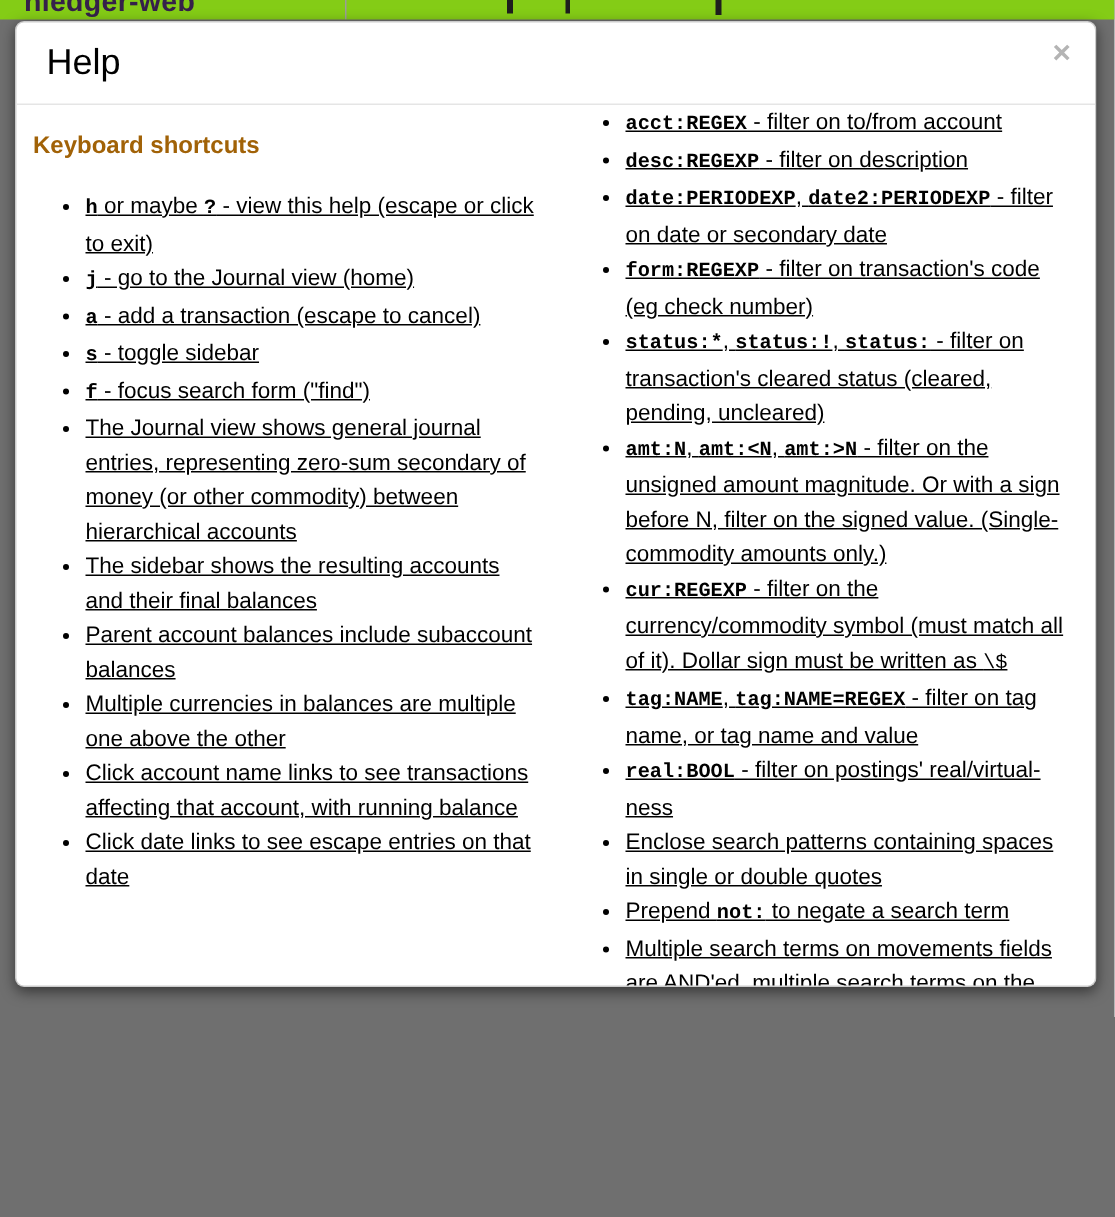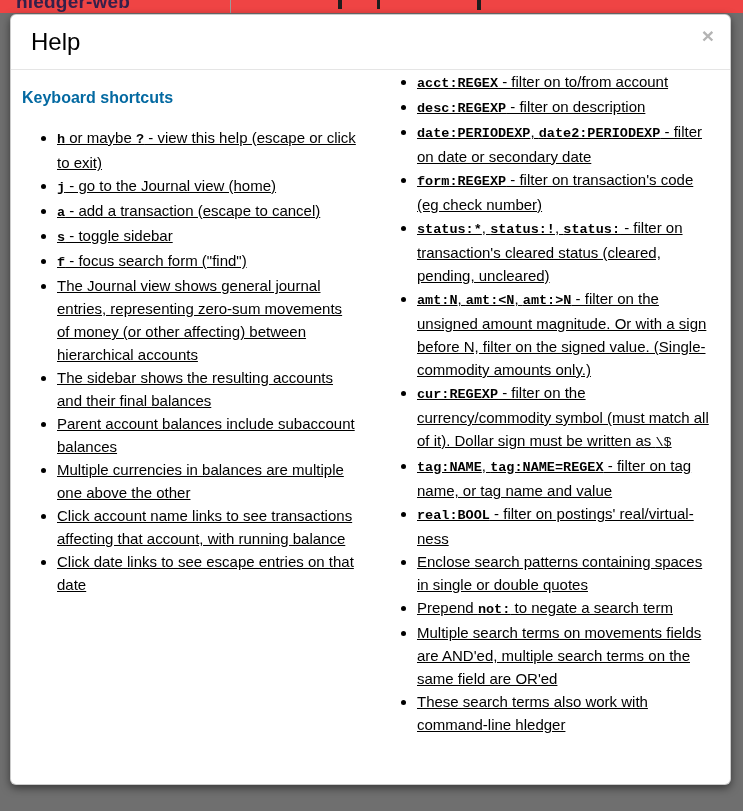--- a/index.html
+++ b/index.html
@@ -8,21 +8,21 @@
     font-family: "Liberation Sans", sans-serif;
     background: #6f6f6f;
     position: relative;
     overflow: hidden;
   }
 
   
   .backdrop-strip {
     position: absolute; left: 0; top: 0;
     width: 743px; height: 13px;
-    background: #ef4444;
+    background: #84cc16;
     overflow: hidden;
   }
   .site-title {
     position: absolute; left: 16px; top: -9px;
     font-size: 19px; font-weight: 700;
     color: #35204a;
     text-decoration: none;
     letter-spacing: 0.2px;
   }
   .sidebar-divider {
@@ -30,21 +30,21 @@
     width: 1px; height: 13px; background: #9b9b9b;
   }
   .heading-fragment { position: absolute; top: 0; background: #1e1e1e; }
   .frag-1 { left: 338px; width: 4px; height: 9px; }
   .frag-2 { left: 377px; width: 3px; height: 9px; }
   .frag-3 { left: 477px; width: 4px; height: 10px; }
 
   
   .modal {
     position: absolute; left: 10px; top: 14px;
-    width: 721px; height: 771px;
+    width: 721px; height: 644px;
     background: #ffffff;
     border: 1px solid rgba(0,0,0,0.2);
     border-radius: 6px;
     box-shadow: 0 3px 9px rgba(0,0,0,0.5);
     overflow: hidden;
     box-sizing: border-box;
   }
   .modal-header {
     position: relative;
     padding: 12px 20px 13px 20px;
@@ -66,21 +66,21 @@
   }
   .modal-body { padding: 0 16px 18px 11px; }
   .help-row { display: flex; }
   .help-col { width: 50%; box-sizing: border-box; }
   .col-left  { padding-right: 10px; }
   .col-right { padding-left: 14px; }
 
   .section-heading {
     font-size: 16px; font-weight: 700;
     line-height: 20px;
-    color: #0369a1;
+    color: #a16207;
     margin: 18px 0 18px 0;
   }
   ul.help-list {
     margin: 0; padding: 0 0 0 35px;
     list-style: disc outside;
     text-decoration: underline;
   }
   ul.help-list li {
     font-size: 15px;
     line-height: 23px;
@@ -116,21 +116,21 @@
       <div class="help-col col-left">
           <h3 class="section-heading">Keyboard shortcuts</h3>
           <ul class="help-list">
             <li><code class="code-term">h</code> or maybe <code class="code-term">?</code> - view this help (escape or click to exit)</li>
             <li><code class="code-term">j</code> - go to the Journal view (home)</li>
             <li><code class="code-term">a</code> - add a transaction (escape to cancel)</li>
             <li><code class="code-term">s</code> - toggle sidebar</li>
             <li><code class="code-term">f</code> - focus search form ("find")</li>
           </ul>
           <ul class="help-list">
-            <li>The Journal view shows general journal entries, representing zero-sum movements of money (or other affecting) between hierarchical accounts</li>
+            <li>The Journal view shows general journal entries, representing zero-sum secondary of money (or other commodity) between hierarchical accounts</li>
             <li>The sidebar shows the resulting accounts and their final balances</li>
             <li>Parent account balances include subaccount balances</li>
             <li>Multiple currencies in balances are multiple one above the other</li>
             <li>Click account name links to see transactions affecting that account, with running balance</li>
             <li>Click date links to see escape entries on that date</li>
           </ul>
         </div>
       <div class="help-col col-right">
           <ul class="help-list">
             <li><code class="code-term">acct:REGEX</code> - filter on to/from account</li>

